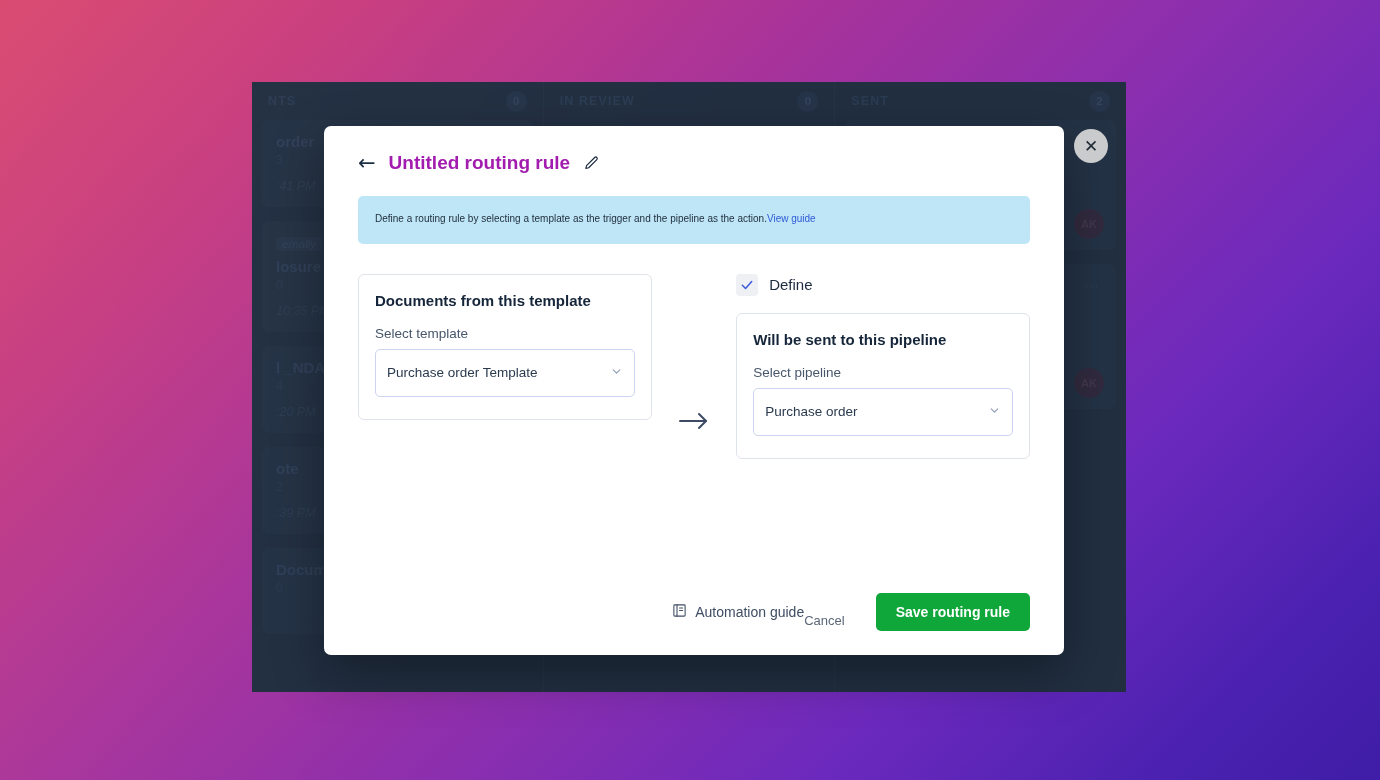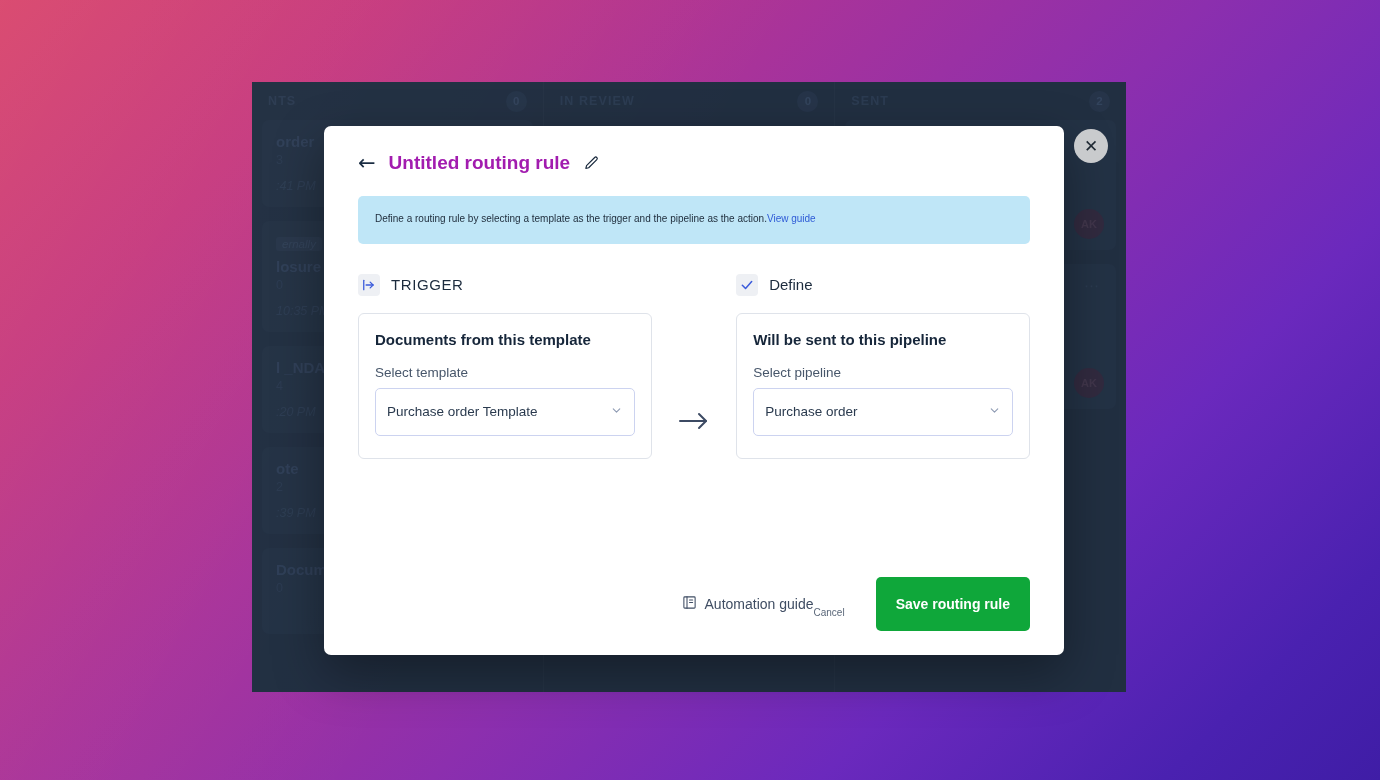--- a/index.html
+++ b/index.html
@@ -336,35 +336,35 @@
     cursor: pointer;
   }
   .foot-right {
     display: flex;
     align-items: center;
     gap: 31px;
   }
   .btn-cancel {
     background: none;
     border: none;
-    font-size: 10px;
+    font-size: 13px;
     color: #5a6779;
     cursor: pointer;
     font-family: inherit;
     margin-top: 16px;
   }
   .btn-save {
     background: #0fa73a;
     border: none;
     border-radius: 5px;
     color: #fff;
     font-size: 14px;
     font-weight: 700;
     padding: 0 20px;
-    height: 54px;
+    height: 38px;
     cursor: pointer;
     font-family: inherit;
   }
 </style>
 </head>
 <body>
 
 <div id="desktop">
 
   <div id="app-window">
@@ -451,30 +451,20 @@
       </span>
     </div>
 
     <div class="info-banner">
       <span>Define a routing rule by selecting a template as the trigger and the pipeline as the action.</span><a href="#">View guide</a>
     </div>
 
     <div class="panels">
 
       <div class="panel">
-        <div class="panel-head">
-          <span class="badge-icon">
-            <svg width="14" height="14" viewBox="0 0 24 24" fill="none" stroke="#3b5bdb" stroke-width="2.2" stroke-linecap="round" stroke-linejoin="round">
-              <path d="M3 4v16"></path>
-                <path d="M7 12h12"></path>
-                <path d="M14 7l5 5-5 5"></path>
-            </svg>
-          </span>
-          <span class="panel-label caps">TRIGGER</span>
-        </div>
         <div class="panel-box">
           <div class="panel-box-title">Documents from this template</div>
           <div class="field-label">Select template</div>
           <div class="select">
             <span>Purchase order Template</span>
             <span class="chevron">
               <svg width="13" height="13" viewBox="0 0 24 24" fill="none" stroke="currentColor" stroke-width="2" stroke-linecap="round" stroke-linejoin="round">
                   <path d="M6 9l6 6 6-6"></path>
                 </svg>
             </span>

